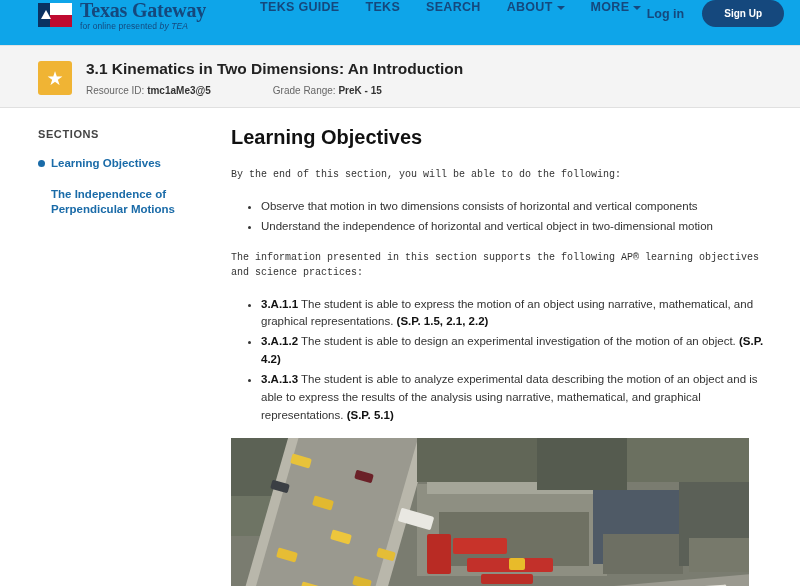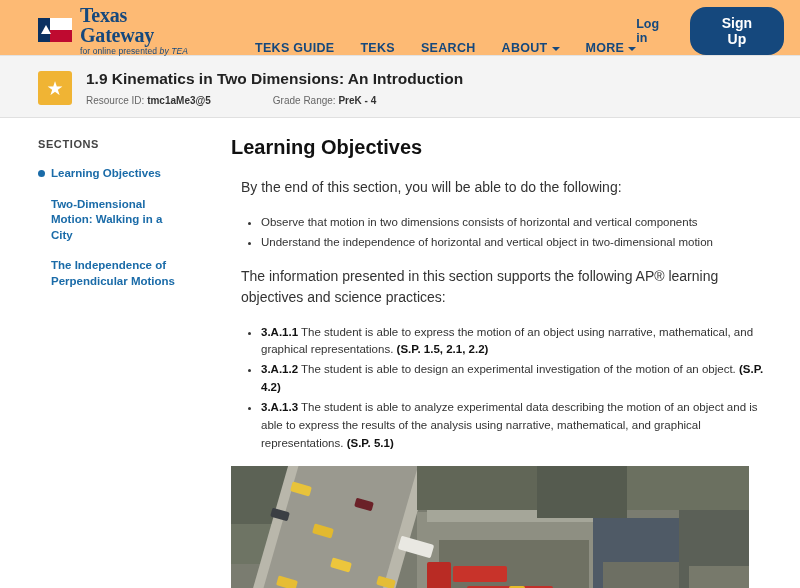--- a/index.html
+++ b/index.html
@@ -7,25 +7,25 @@
     margin: 0; padding: 0;
     width: 800px; height: 588px;
     overflow: hidden;
     font-family: "Liberation Sans", sans-serif;
     background: #ffffff;
     color: #222;
   }
 
   
   .navbar {
-    height: 56px;
-    background: #fdba74;
+    height: 46px;
+    background: #0ea5e9;
     border-bottom: 1px solid #e2e2e2;
     display: flex;
-    align-items: flex-end;
+    align-items: flex-start;
     padding: 0 16px 0 38px;
   }
   .brand {
     display: flex;
     align-items: center;
     gap: 8px;
     text-decoration: none;
   }
   .brand-flag {
     width: 34px; height: 24px;
@@ -102,21 +102,21 @@
   }
   .login-link {
     font-size: 12.5px;
     color: #15487d;
     text-decoration: none;
     font-weight: 600;
   }
   .signup-btn {
     background: #15487d;
     color: #fff;
-    font-size: 14px;
+    font-size: 10px;
     font-weight: 600;
     border: none;
     border-radius: 16px;
     padding: 8px 22px;
     cursor: pointer;
   }
 
   
   .resource-bar {
     background: #f4f4f4;
@@ -200,24 +200,25 @@
     padding: 18px 30px 0 28px;
     overflow: hidden;
   }
   .main h1 {
     font-size: 20px;
     font-weight: bold;
     color: #111;
     margin: 0 0 18px;
   }
   .main p {
-    font-size: 14px;
+    font-size: 10px;
     line-height: 1.5;
     color: #333;
-    margin: 0 10px 10px;
+    margin: 0 0 10px;
+    font-family: Liberation Mono, monospace;
   }
   .main ul {
     margin: 16px 0 14px;
     padding-left: 30px;
   }
   .main li {
     font-size: 11.5px;
     line-height: 1.55;
     color: #333;
     margin-bottom: 2px;
@@ -273,43 +274,40 @@
     <a class="login-link" href="#">Log in</a>
     <button class="signup-btn">Sign Up</button>
   </div>
 </div>
 
 <div class="resource-bar">
   <div class="star-box">
     <span>★</span>
   </div>
   <div class="resource-meta">
-    <div class="resource-title">1.9 Kinematics in Two Dimensions: An Introduction</div>
+    <div class="resource-title">3.1 Kinematics in Two Dimensions: An Introduction</div>
     <div class="resource-sub">
       <div>
         <span>Resource ID:</span>
         <b>tmc1aMe3@5</b>
       </div>
       <div>
         <span>Grade Range:</span>
-        <b>PreK - 4</b>
+        <b>PreK - 15</b>
       </div>
     </div>
   </div>
 </div>
 
 <div class="content">
 
   <div class="sidebar">
     <div class="sidebar-title">SECTIONS</div>
     <div class="side-item active">
       <span>Learning Objectives</span>
-    </div>
-    <div class="side-item">
-      <span>Two-Dimensional Motion: Walking in a City</span>
     </div>
     <div class="side-item">
       <span>The Independence of Perpendicular Motions</span>
     </div>
   </div>
 
   <div class="main">
     <h1>Learning Objectives</h1>
 
     <p>By the end of this section, you will be able to do the following:</p>

